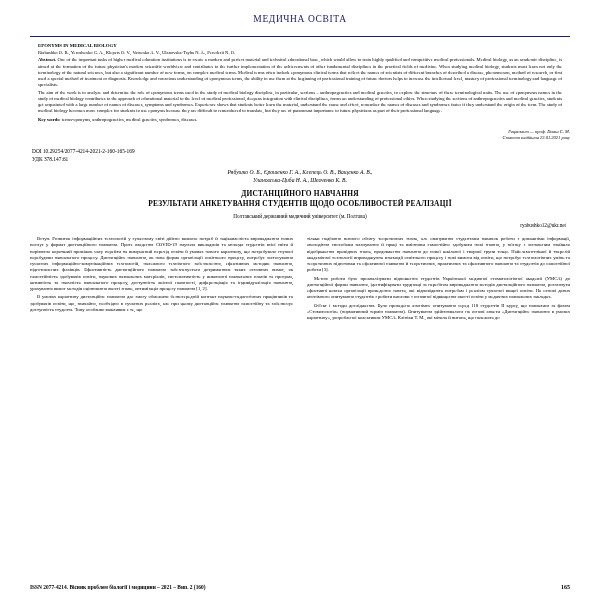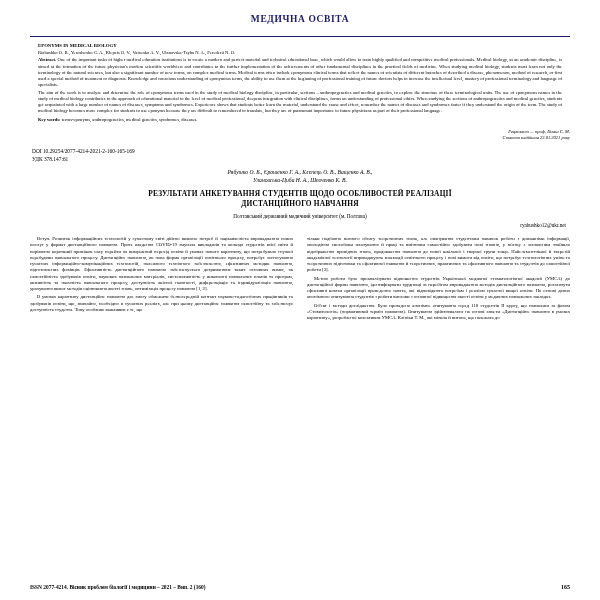--- a/index.html
+++ b/index.html
@@ -17,21 +17,21 @@
   .page {
     position: relative;
     width: 600px;
     height: 600px;
     box-sizing: border-box;
     padding: 14px 30px 10px 30px;
   }
   .journal-header {
     text-align: center;
     font-family: "Liberation Serif", serif;
-    font-weight: bold;
+    font-weight: normal;
     font-size: 9.5px;
     letter-spacing: 0.6px;
     color: #1a1a6e;
     margin-bottom: 12px;
   }
   .rule {
     border: 0;
     border-top: 1px solid #1a1a6e;
     margin: 2px 0 6px 0;
   }
@@ -170,22 +170,22 @@
     <div>DOI 10.29254/2077-4214-2021-2-160-165-169</div>
     <div>УДК 378.147:61</div>
   </div>
 
   <div class="authors-line">
     <div>Рябушко О. Б., Єрошенко Г. А., Клепець О. В., Ващенко А. В.,</div>
     <div>Улановська-Циба Н. А., Шевченко К. В.</div>
   </div>
 
   <div class="article-title">
+    <div>ДИСТАНЦІЙНОГО НАВЧАННЯ</div>
     <div>РЕЗУЛЬТАТИ АНКЕТУВАННЯ СТУДЕНТІВ ЩОДО ОСОБЛИВОСТЕЙ РЕАЛІЗАЦІЇ</div>
-    <div>ДИСТАНЦІЙНОГО НАВЧАННЯ</div>
   </div>
 
   <div class="affiliation">Полтавський державний медичний університет (м. Полтава)</div>
   <div class="email">ryabushko12@ukr.net</div>
 
   <div class="columns">
     <div class="col">
       <p>Вступ. Розвиток інформаційних технологій у сучасному світі дійсно вимагає потреб й зацікавленість впровадження нових послуг у формат дистанційного навчання. Проте введення COVID-19 змусила викладачів та аплаздя студентів всієї світи й порівняно коротший проміжок часу перейти на вимушений перехід освіти й умовах нового карантину, що потребувало гнучкої перебудови навчального процесу. Дистанційне навчання, як нова форма організації освітнього процесу, потребує застосування сучасних інформаційно-комунікаційних технологій, належного технічного забезпечення, ефективних методик навчання, підготовлених фахівців. Ефективність дистанційного навчання забезпечується дотриманням таких основних вимог, як самостійність здобувачів освіти, наукових навчальних матеріалів, систематичність у виконанні навчальних планів та програм, активність та наочність навчального процесу, доступність якісної наочності, диференціація та індивідуалізація навчання, урахування вимог методів оцінювання якості знань, оптимізація процесу навчання [1, 2].</p>
       <p>В умовах карантину дистанційне навчання дає змогу обмежити безпосередній контакт науково-педагогічних працівників та здобувачів освіти, що, звичайно, необхідно в сучасних реаліях, але при цьому дистанційне навчання самостійну та забезпечує доступність студента. Тому особливо важливим є те, що</p>
     </div>

